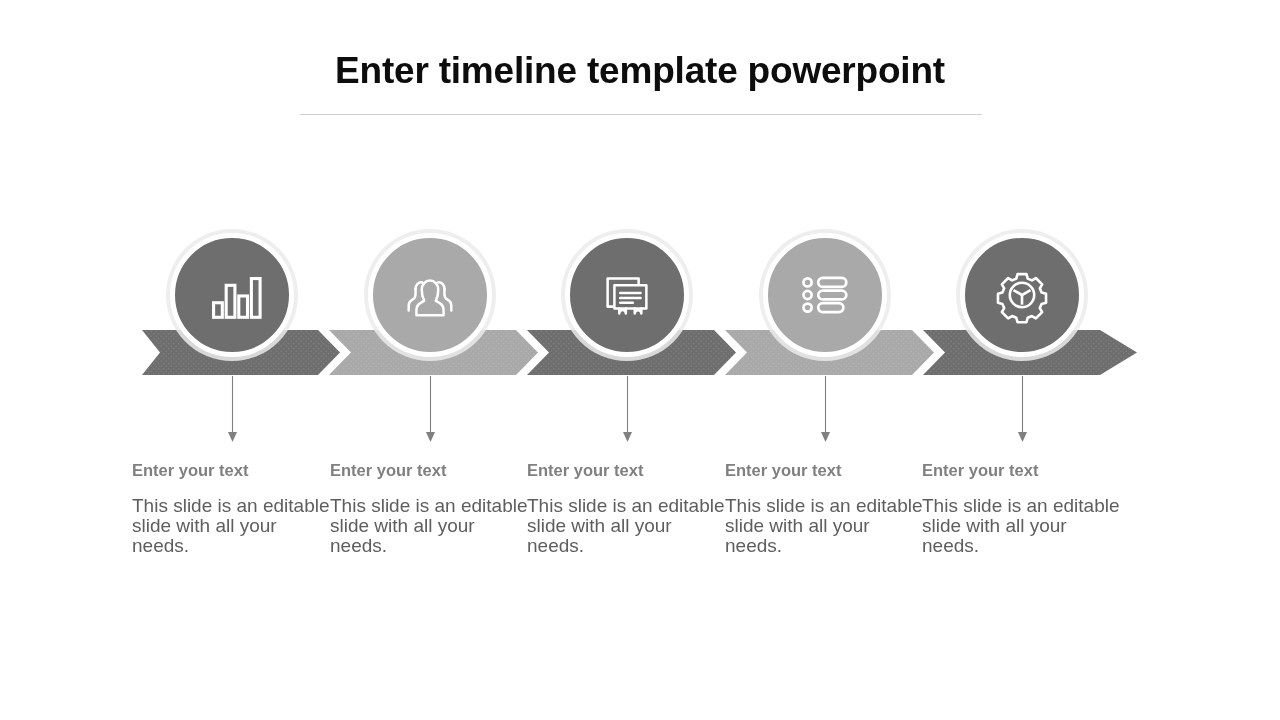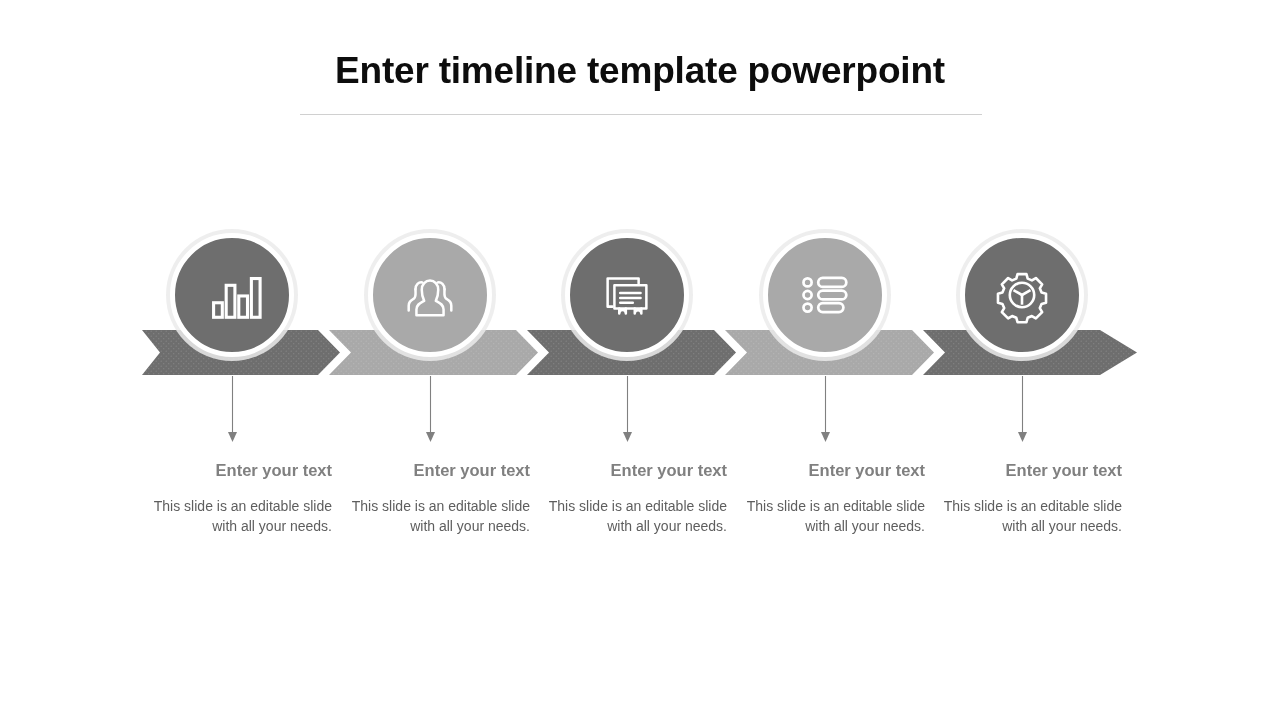--- a/index.html
+++ b/index.html
@@ -84,34 +84,34 @@
     top: 376px;
     width: 13px;
     height: 68px;
   }
   .connector svg { display: block; }
 
   
   .caption {
     position: absolute;
     width: 200px;
-    text-align: right;
+    text-align: left;
   }
   .caption-heading {
     font-family: "Liberation Sans Narrow", "Liberation Sans", sans-serif;
     font-weight: bold;
     font-size: 16.5px;
     color: #808080;
     line-height: 20px;
     margin-bottom: 14px;
     white-space: nowrap;
   }
   .caption-body {
     font-family: "Liberation Sans Narrow", "Liberation Sans", sans-serif;
-    font-size: 14px;
+    font-size: 19px;
     color: #5e5e5e;
     line-height: 20px;
     margin-top: 16px;
   }
 </style>
 </head>
 <body>
 
 <div id="slide-title">Enter timeline template powerpoint</div>
 

